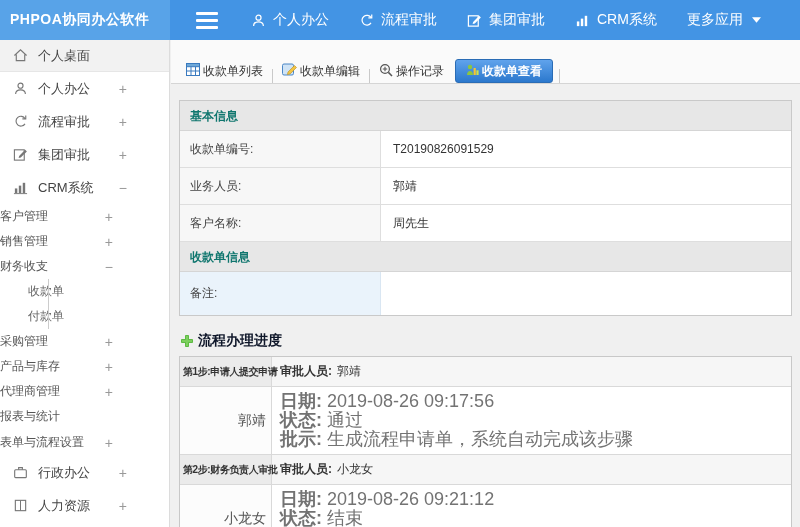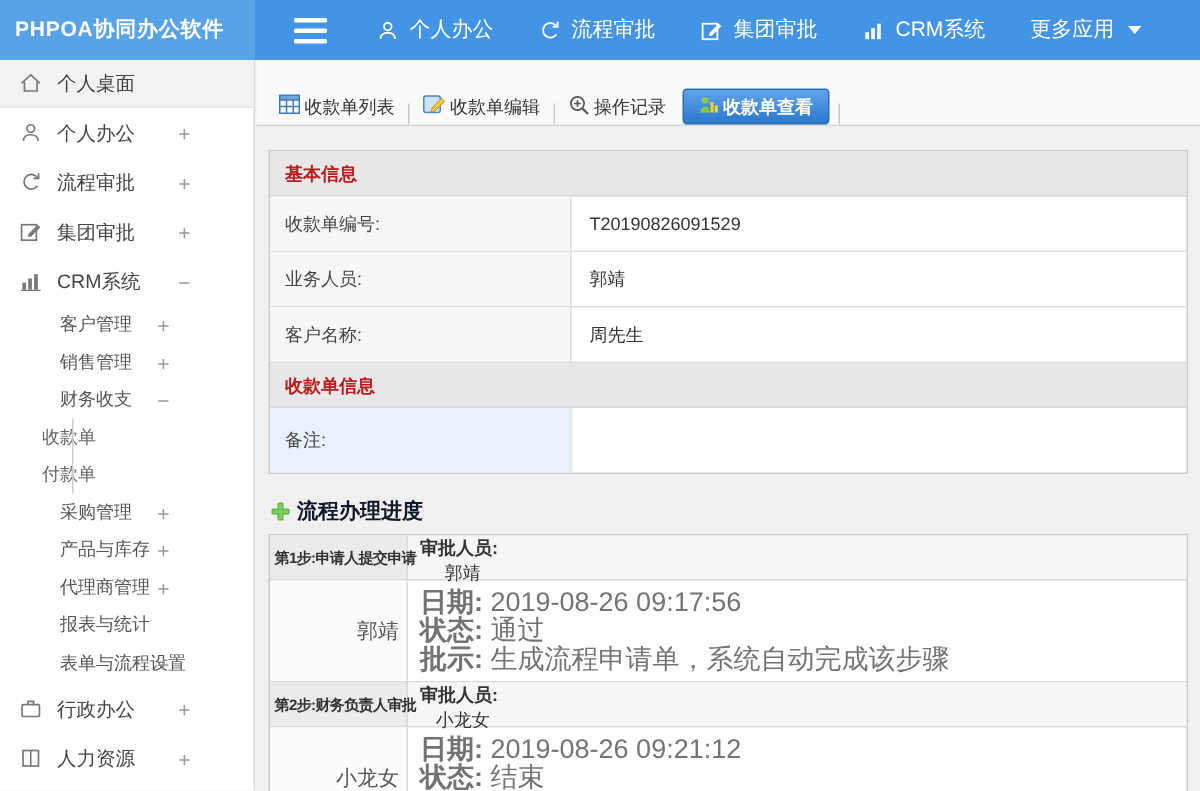--- a/index.html
+++ b/index.html
@@ -21,21 +21,21 @@
   .caret { margin-left:2px; }
 
   
   .sidebar { position:absolute; left:0; top:40px; width:170px; height:487px;
     background:#fff; border-right:1px solid #dcdcdc; }
   .side-item { position:relative; display:flex; align-items:center; cursor:pointer; }
   .side-item .sicon { width:16px; height:16px; margin:0 10px 0 12px; display:flex;
     align-items:center; justify-content:center; }
   .l1 { height:33px; font-size:13px; color:#444; }
   .l1.active { height:32px; background:#f2f2f2; border-bottom:1px solid #e6e6e6; }
-  .l2 { height:25px; font-size:12px; color:#555; padding-left:40px; }
+  .l2 { height:25px; font-size:12px; color:#555; }
   .l2.tall { height:27px; }
   .l3 { height:25px; font-size:12px; color:#666; padding-left:28px; }
   .l3::before { content:""; position:absolute; left:48px; top:0; bottom:0;
     width:1px; background:#ccc; }
   .expand { position:absolute; color:#999; font-size:14px; line-height:1; }
   .l1 .expand { right:42px; }
   .l2 .expand { right:56px; }
 
   
   .main { position:absolute; left:171px; top:40px; width:629px; height:487px; background:#f0f0f0; }
@@ -45,21 +45,21 @@
     padding:0 7px; height:24px; cursor:pointer; white-space:nowrap; }
   .tab.active { background:linear-gradient(#60a3ec,#2b78cd); border:1px solid #2a6cb5;
     border-radius:3px; color:#fff; font-weight:bold; padding:0 10px; margin:0 4px; }
   .tabsep { width:1px; height:14px; background:#c9c9c9; margin:0 2px; }
 
   .content { padding:16px 8px 0 8px; }
 
   
   .ftable { background:#fff; border:1px solid #c9c9c9; }
   .sec-header { height:30px; line-height:30px; background:#e7e7e7; font-size:12px;
-    font-weight:bold; color:#b91c1c; padding-left:10px; border-bottom:1px solid #d5d5d5; }
+    font-weight:bold; color:#0f766e; padding-left:10px; border-bottom:1px solid #d5d5d5; }
   .frow { display:flex; border-bottom:1px solid #dedede; min-height:37px; }
   .frow:last-child { border-bottom:none; }
   .flabel { width:201px; background:#f7f7f7; border-right:1px solid #dedede;
     display:flex; align-items:center; padding-left:10px; font-size:12px; color:#444; }
   .fvalue { flex:1; display:flex; align-items:center; padding-left:12px;
     font-size:12px; color:#333; }
   .frow.note { min-height:43px; }
   .frow.note .flabel { background:#eaf3fb; border-right:1px solid #d9e6f2; }
 
   
@@ -67,21 +67,21 @@
     font-size:14px; font-weight:bold; color:#0f172a; }
   .ptable { background:#fff; border:1px solid #c8c8c8; }
   .prow { display:flex; border-bottom:1px solid #d9d9d9; }
   .prow:last-child { border-bottom:none; }
   .pleft { width:92px; border-right:1px solid #d9d9d9; display:flex;
     align-items:center; padding:0 3px; flex-shrink:0; }
   .step-row { background:#f6f6f6; height:30px; }
   .step-row .pleft { background:#ebebeb; font-weight:bold; font-size:10px;
     letter-spacing:-0.4px; white-space:nowrap; color:#333; }
   .step-row .pright { display:flex; align-items:center; font-size:12px;
-    color:#333; padding-left:8px;flex-direction:column; }
+    color:#333; padding-left:8px; }
   .step-row .pright b { margin-right:5px; }
   .name-row .pleft { justify-content:flex-end; font-size:14px; color:#555;
     padding-right:5px; background:#fcfcfc; }
   .name-row .pright { flex:1; padding:5px 8px; font-size:18px; color:#737373; line-height:19px; }
   .name-row .pright b { margin-right:5px; }
   .plusicon { display:flex; }
 </style>
 </head>
 <body>
 

